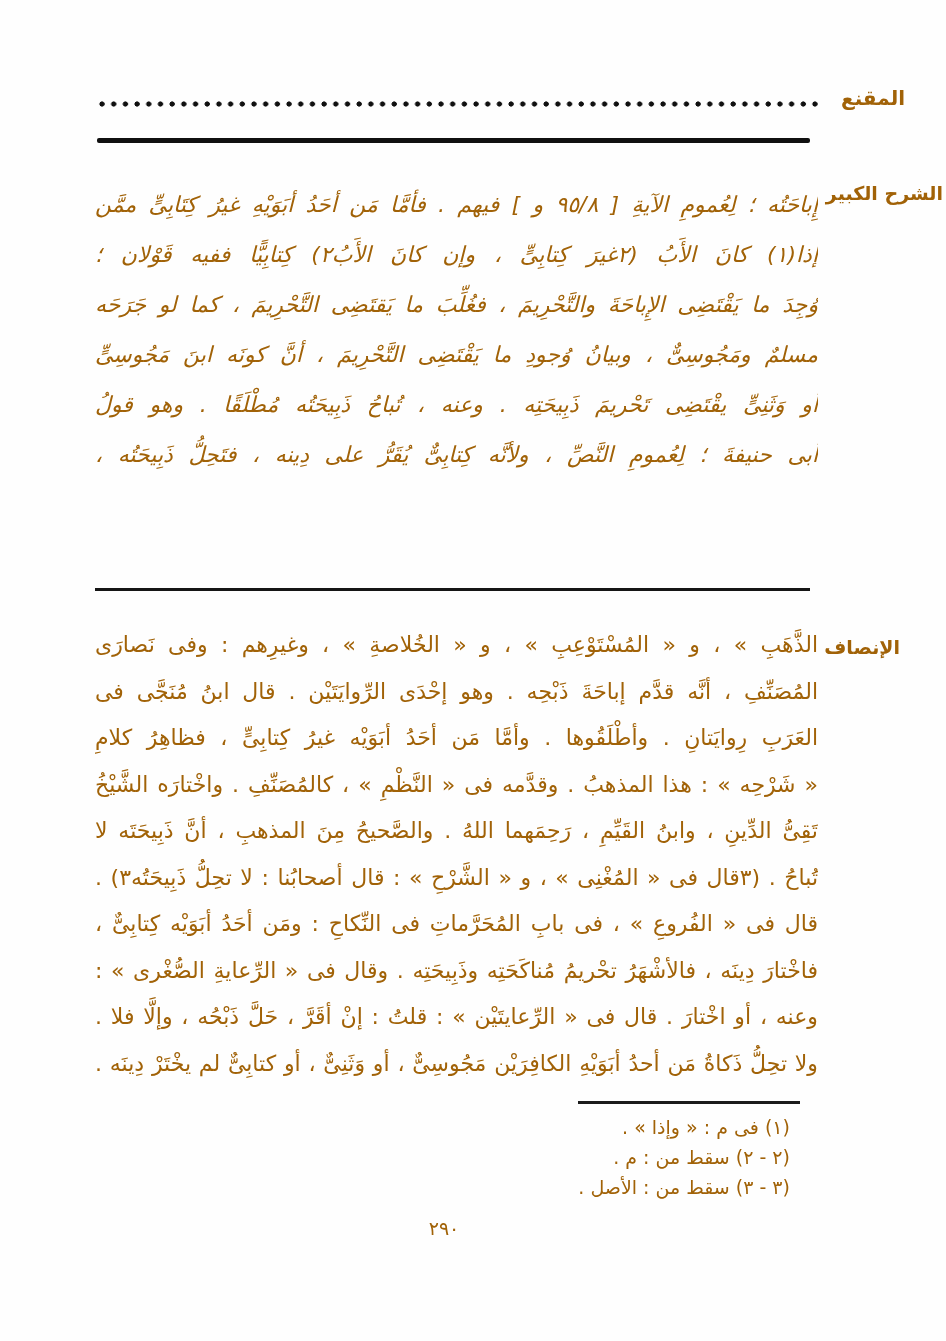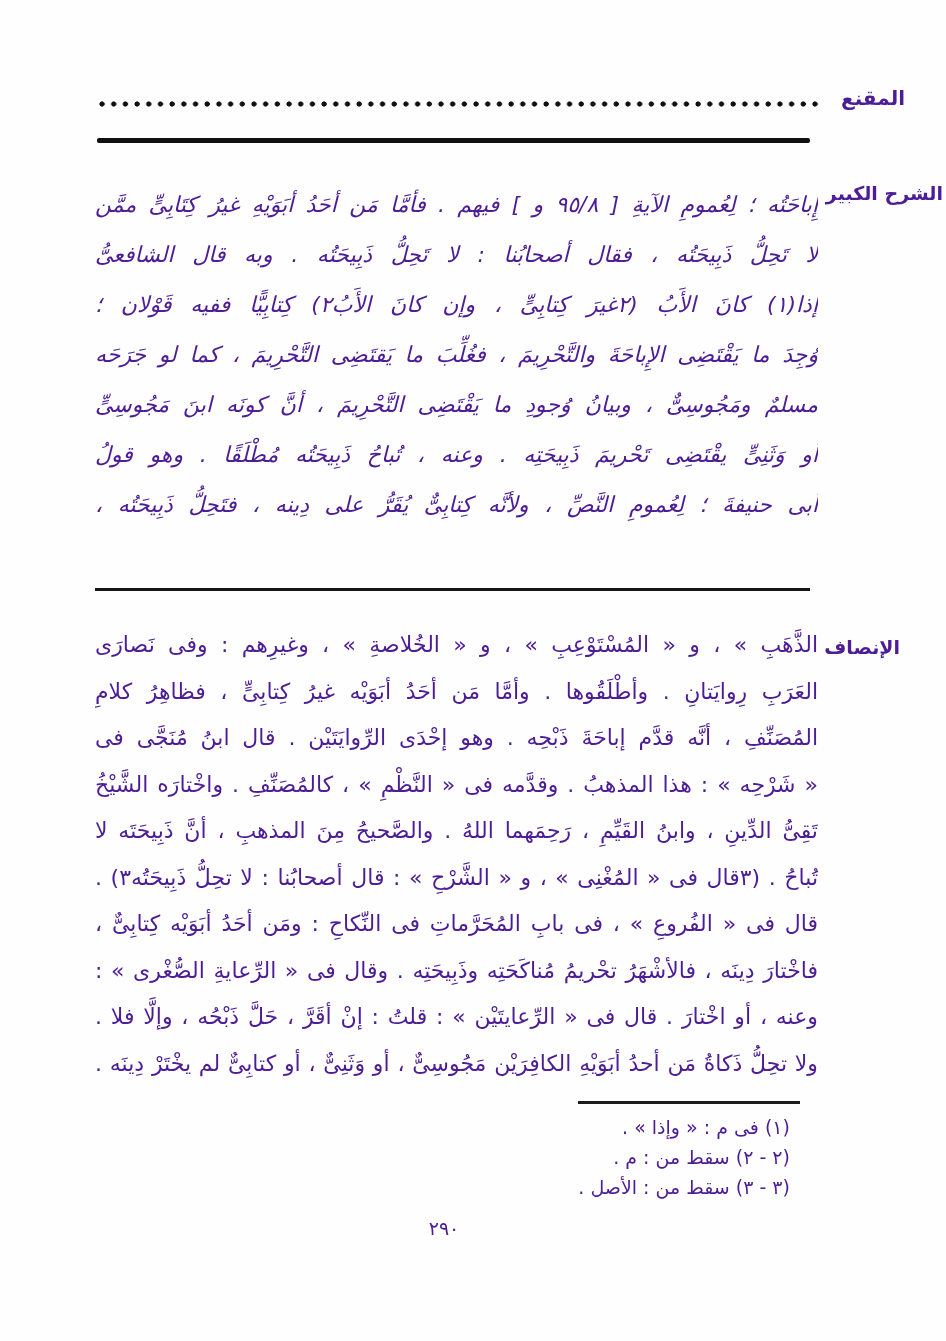--- a/index.html
+++ b/index.html
@@ -2,21 +2,21 @@
 <html lang="ar" dir="rtl"><head>
 <meta charset="utf-8">
 <style>
   html,body{margin:0;padding:0;background:#e8e8e8;}
   .page{
     position:relative;
     width:946px;height:1341px;
     margin:0 auto;
     background:#fefefe;
     font-family:"DejaVu Sans",sans-serif;
-    color:#4c1d95;
+    color:#a16207;
     direction:rtl;
     overflow:hidden;
   }
   
   .hdr-label{
     position:absolute;top:86px;right:41px;
     font-size:20px;font-weight:bold;
   }
   .dotted-leader{
     position:absolute;top:98px;left:97px;width:721px;height:12px;
@@ -81,35 +81,34 @@
 
 <div class="page">
 
   <div class="hdr-label">المقنع</div>
   <div class="dotted-leader"></div>
   <div class="rule-thick"></div>
 
   <div class="sec1-label">الشرح الكبير</div>
   <div class="textcol sec1-text">
     <div class="line">إِباحَتُه ؛ لِعُمومِ الآيةِ [ ٩٥/٨ و ] فيهم . فأمَّا مَن أحَدُ أبَوَيْهِ غيرُ كِتَابِىٍّ ممَّن</div>
-    <div class="line">لا تَحِلُّ ذَبِيحَتُه ، فقال أصحابُنا : لا تَحِلُّ ذَبِيحَتُه . وبه قال الشافعىُّ</div>
     <div class="line">إذا(١) كانَ الأَبُ (٢غيرَ كِتابِىٍّ ، وإن كانَ الأَبُ٢) كِتابِيًّا ففيه قَوْلان ؛</div>
     <div class="line">وُجِدَ ما يَقْتَضِى الإِباحَةَ والتَّحْرِيمَ ، فغُلِّبَ ما يَقتَضِى التَّحْرِيمَ ، كما لو جَرَحَه</div>
     <div class="line">مسلمٌ ومَجُوسِىٌّ ، وبيانُ وُجودِ ما يَقْتَضِى التَّحْرِيمَ ، أنَّ كونَه ابنَ مَجُوسِىٍّ</div>
     <div class="line">أو وَثَنِىٍّ يقْتَضِى تَحْريمَ ذَبِيحَتِه . وعنه ، تُباحُ ذَبِيحَتُه مُطْلَقًا . وهو قولُ</div>
     <div class="line">أبى حنيفةَ ؛ لِعُمومِ النَّصِّ ، ولأنَّه كِتابِىٌّ يُقَرُّ على دِينه ، فتَحِلُّ ذَبِيحَتُه ،</div>
   </div>
 
   <div class="rule-mid"></div>
 
   <div class="sec2-label">الإنصاف</div>
   <div class="textcol sec2-text">
     <div class="line">الذَّهَبِ » ، و « المُسْتَوْعِبِ » ، و « الخُلاصةِ » ، وغيرِهم : وفى نَصارَى</div>
+    <div class="line">المُصَنِّفِ ، أنَّه قدَّم إباحَةَ ذَبْحِه . وهو إحْدَى الرِّوايَتَيْن . قال ابنُ مُنَجَّى فى</div>
     <div class="line">العَرَبِ رِوايَتانِ . وأطْلَقُوها . وأمَّا مَن أحَدُ أبَوَيْه غيرُ كِتابِىٍّ ، فظاهِرُ كلامِ</div>
-    <div class="line">المُصَنِّفِ ، أنَّه قدَّم إباحَةَ ذَبْحِه . وهو إحْدَى الرِّوايَتَيْن . قال ابنُ مُنَجَّى فى</div>
     <div class="line">« شَرْحِه » : هذا المذهبُ . وقدَّمه فى « النَّظْمِ » ، كالمُصَنِّفِ . واخْتارَه الشَّيْخُ</div>
     <div class="line">تَقِىُّ الدِّينِ ، وابنُ القَيِّمِ ، رَحِمَهما اللهُ . والصَّحيحُ مِنَ المذهبِ ، أنَّ ذَبِيحَتَه لا</div>
     <div class="line">تُباحُ . (٣قال فى « المُغْنِى » ، و « الشَّرْحِ » : قال أصحابُنا : لا تحِلُّ ذَبِيحَتُه٣) .</div>
     <div class="line">قال فى « الفُروعِ » ، فى بابِ المُحَرَّماتِ فى النِّكاحِ : ومَن أحَدُ أبَوَيْه كِتابِىٌّ ،</div>
     <div class="line">فاخْتارَ دِينَه ، فالأشْهَرُ تحْريمُ مُناكَحَتِه وذَبِيحَتِه . وقال فى « الرِّعايةِ الصُّغْرى » :</div>
     <div class="line">وعنه ، أو اخْتارَ . قال فى « الرِّعايتَيْن » : قلتُ : إنْ أقَرَّ ، حَلَّ ذَبْحُه ، وإلَّا فلا .</div>
     <div class="line">ولا تحِلُّ ذَكاةُ مَن أحدُ أبَوَيْهِ الكافِرَيْن مَجُوسِىٌّ ، أو وَثَنِىٌّ ، أو كتابِىٌّ لم يخْتَرْ دِينَه .</div>
   </div>
 
   <div class="rule-footnote"></div>

